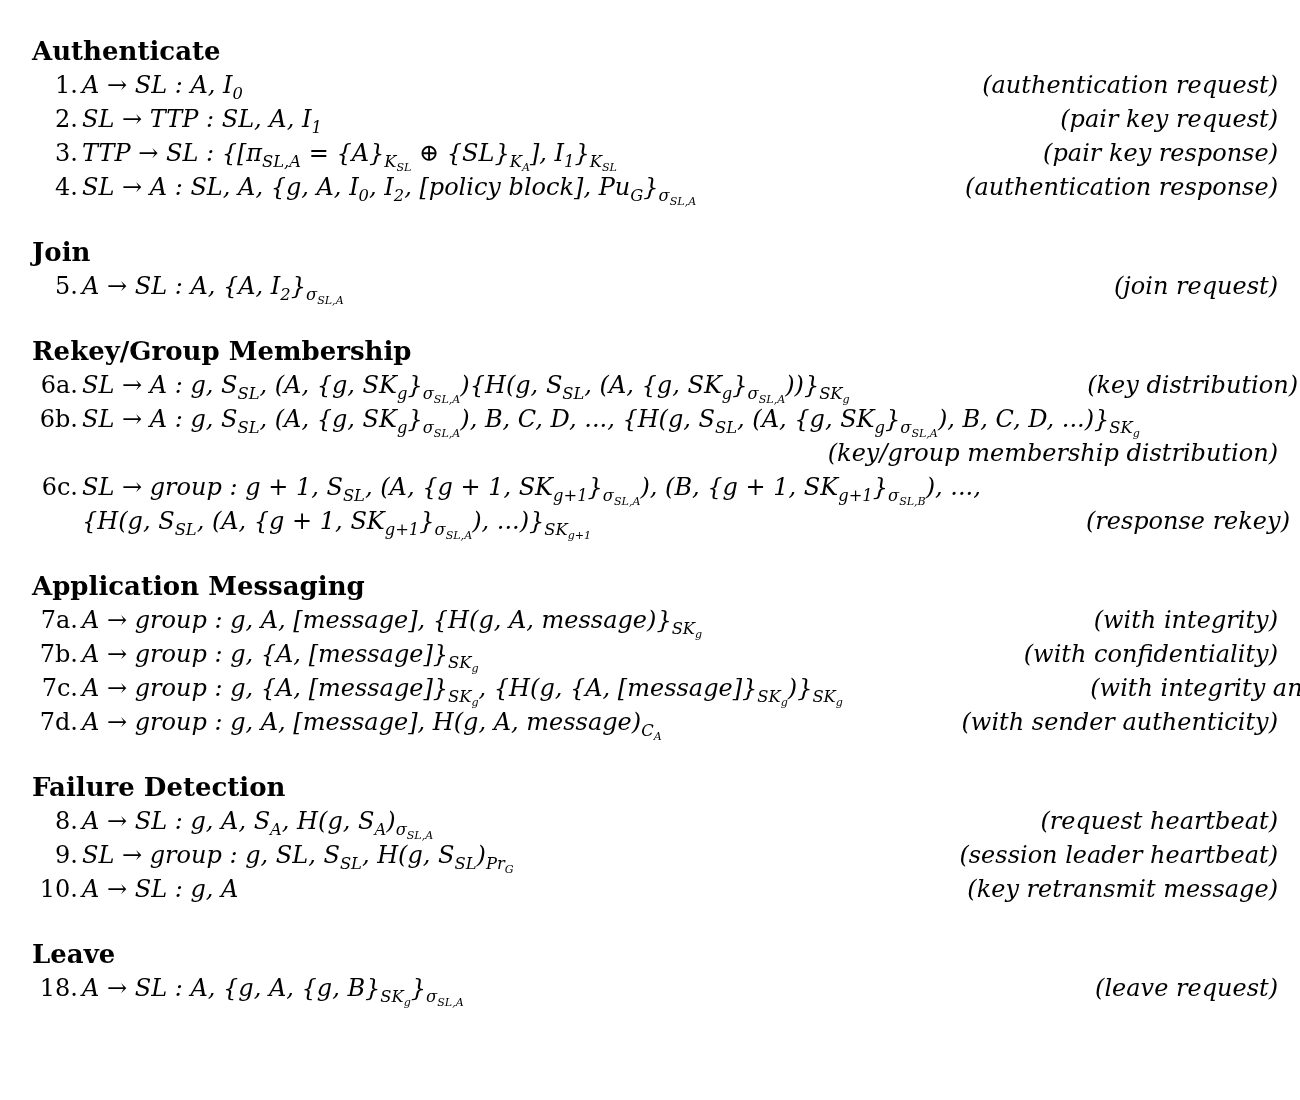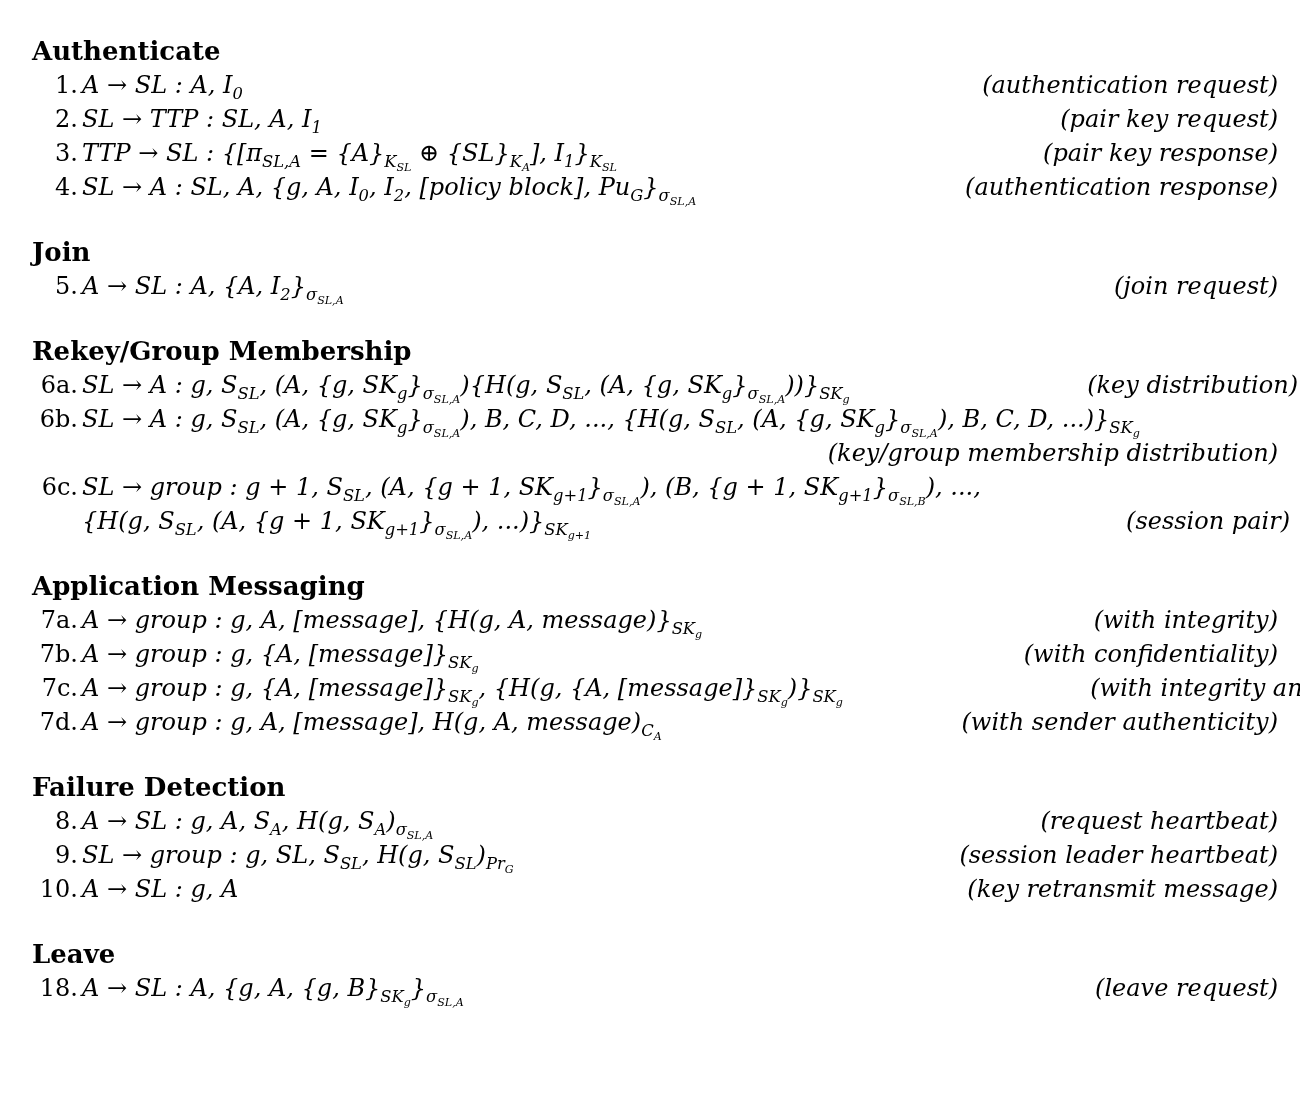--- a/index.html
+++ b/index.html
@@ -109,21 +109,21 @@
         <span class="note">(key/group membership distribution)</span>
       </div>
       <div class="row">
         <span class="num">6c.</span>
         <span class="math">SL → group : g + 1, S<sub>SL</sub>, (A, {g + 1, SK<sub>g+1</sub>}<sub>σ<sub>SL,A</sub></sub>), (B, {g + 1, SK<sub>g+1</sub>}<sub>σ<sub>SL,B</sub></sub>), ...,</span>
         <span class="note"></span>
       </div>
       <div class="row">
         <span class="num"></span>
         <span class="math">{H(g, S<sub>SL</sub>, (A, {g + 1, SK<sub>g+1</sub>}<sub>σ<sub>SL,A</sub></sub>), ...)}<sub>SK<sub>g+1</sub></sub></span>
-        <span class="note bleed-12">(session pair)</span>
+        <span class="note bleed-12">(response rekey)</span>
       </div>
     </div>
     <div class="section">
       <div class="section-title">Application Messaging</div>
       <div class="row">
         <span class="num">7a.</span>
         <span class="math">A → group : g, A, [message], {H(g, A, message)}<sub>SK<sub>g</sub></sub></span>
         <span class="note">(with integrity)</span>
       </div>
       <div class="row">

